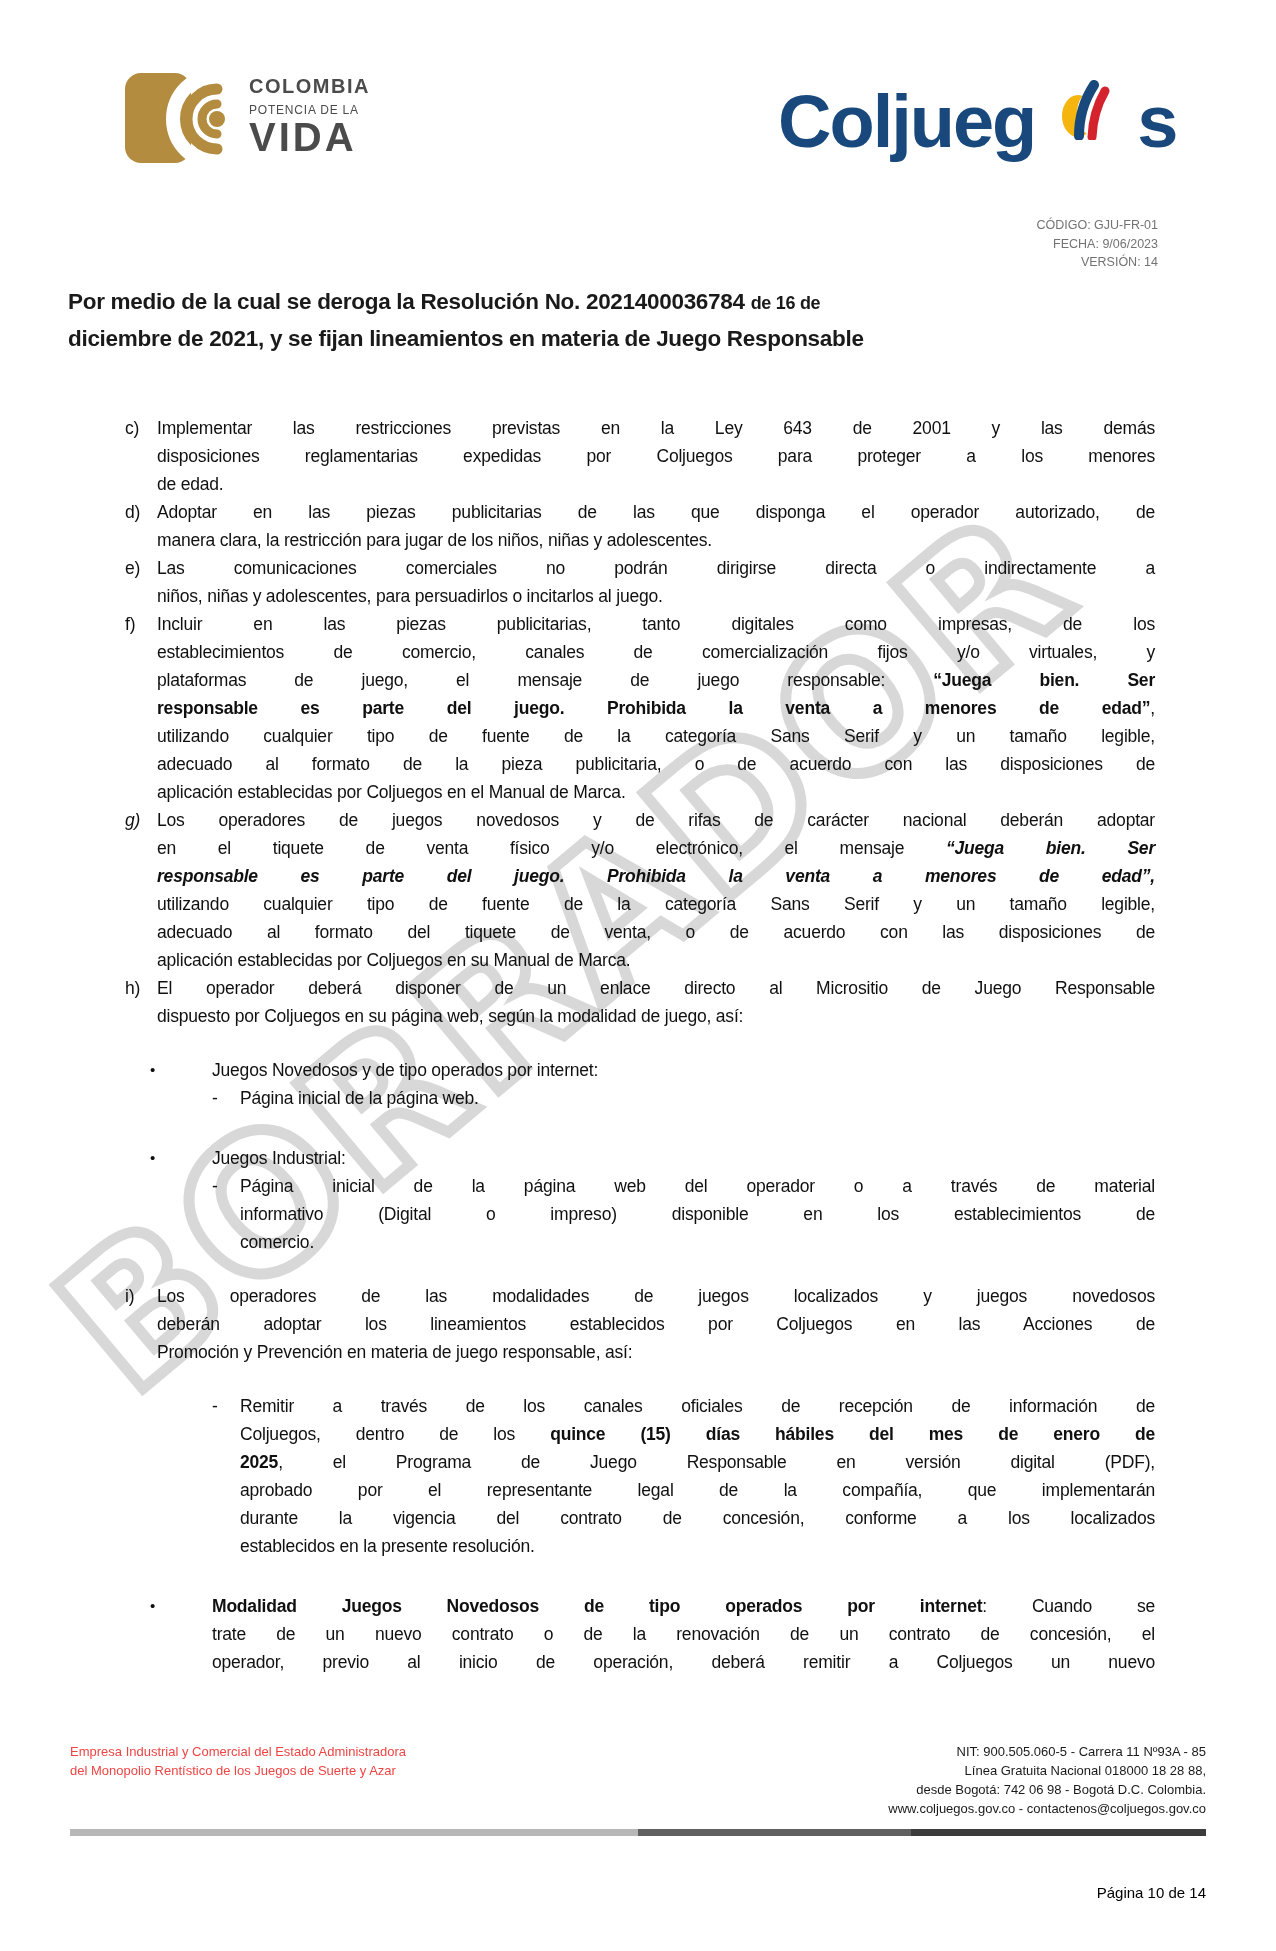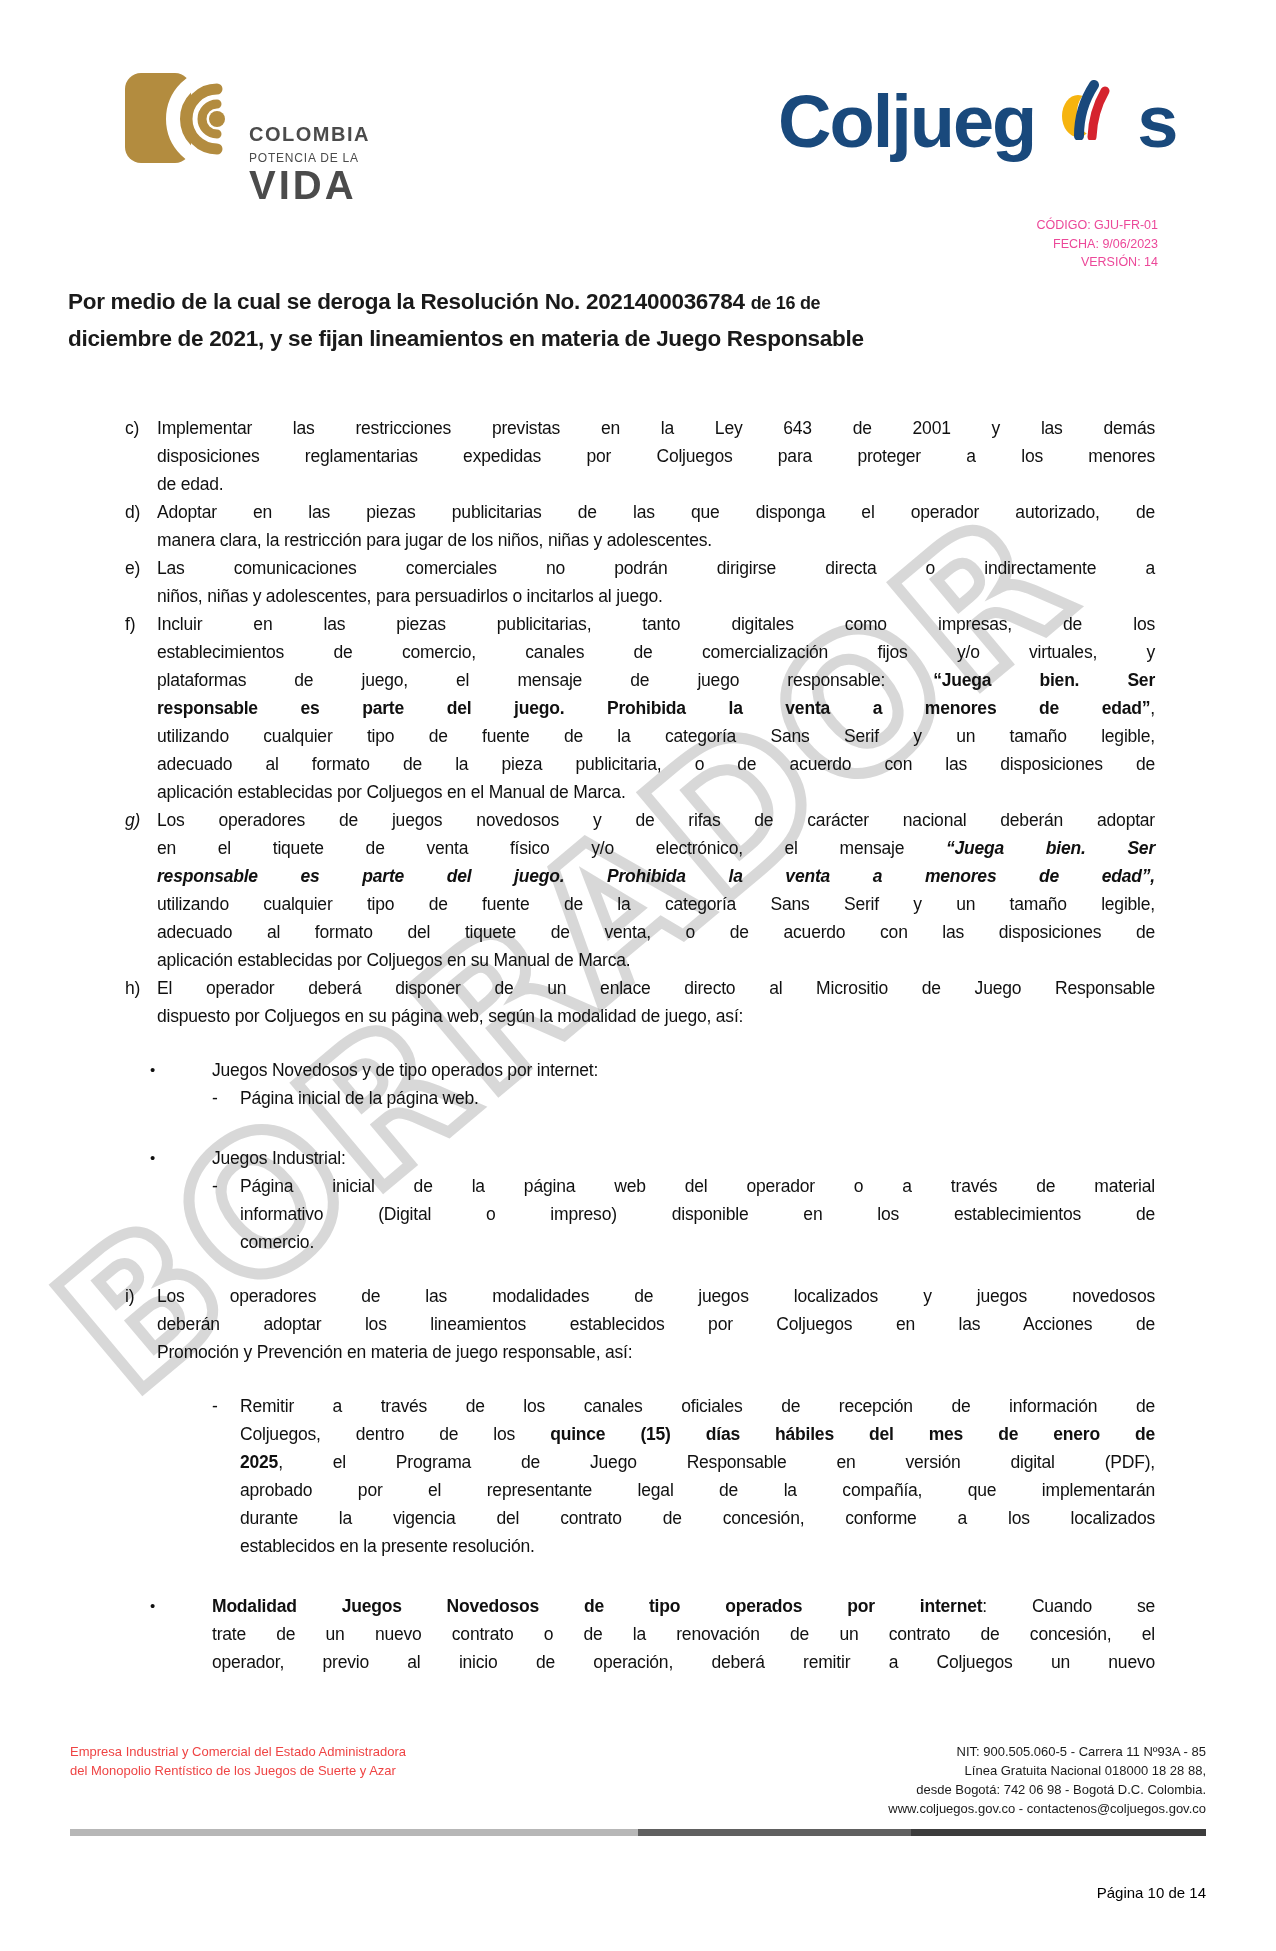--- a/index.html
+++ b/index.html
@@ -8,29 +8,29 @@
   
   .watermark{position:absolute;left:15px;top:858px;width:1100px;height:185px;z-index:0;
              display:flex;align-items:center;justify-content:center;
              transform:rotate(-40deg);
              font-family:"DejaVu Sans",sans-serif;font-weight:bold;font-size:185px;
              letter-spacing:8px;color:transparent;
              -webkit-text-stroke:11px rgba(178,178,178,0.5);}
   .layer{position:relative;z-index:1;}
   
   .colombia-logo{position:absolute;left:125px;top:73px;display:flex;align-items:flex-start;}
-  .colombia-text{margin-left:14px;padding-top:2px;color:#4b4b4b;margin-top:48px;}
+  .colombia-text{margin-left:14px;padding-top:2px;color:#4b4b4b;}
   .colombia-w1{font-size:20px;font-weight:bold;letter-spacing:1.5px;}
   .colombia-w2{font-size:12px;letter-spacing:0.8px;margin-top:5px;}
   .colombia-w3{font-size:40px;font-weight:bold;letter-spacing:3px;line-height:0.95;margin-top:1px;}
   .coljuegos-logo{position:absolute;left:778px;top:80px;display:flex;align-items:flex-end;gap:27px;}
   .coljuegos-txt{font-size:74px;font-weight:bold;line-height:0.95;letter-spacing:-2px;color:#19497c;}
   .leaf{margin:0 -1px 13px -1px;}
   .code-block{position:absolute;top:216px;right:118px;text-align:right;
-              font-size:12.5px;line-height:18.5px;color:#ec4899;}
+              font-size:12.5px;line-height:18.5px;color:#737373;}
   
   .doc-title{position:absolute;top:284px;left:68px;right:68px;text-align:left;
              font-weight:bold;font-size:22.5px;line-height:35px;color:#1a1a1a;letter-spacing:-0.3px;}
   .doc-title .sm{font-size:18px;}
   
   .body-col{position:absolute;left:125px;top:414px;width:1030px;
             font-size:17.5px;line-height:28px;letter-spacing:-0.2px;color:#101010;}
   .row{display:flex;}
   .row .mk{flex:none;}
   .row.letter .mk{width:32px;}

